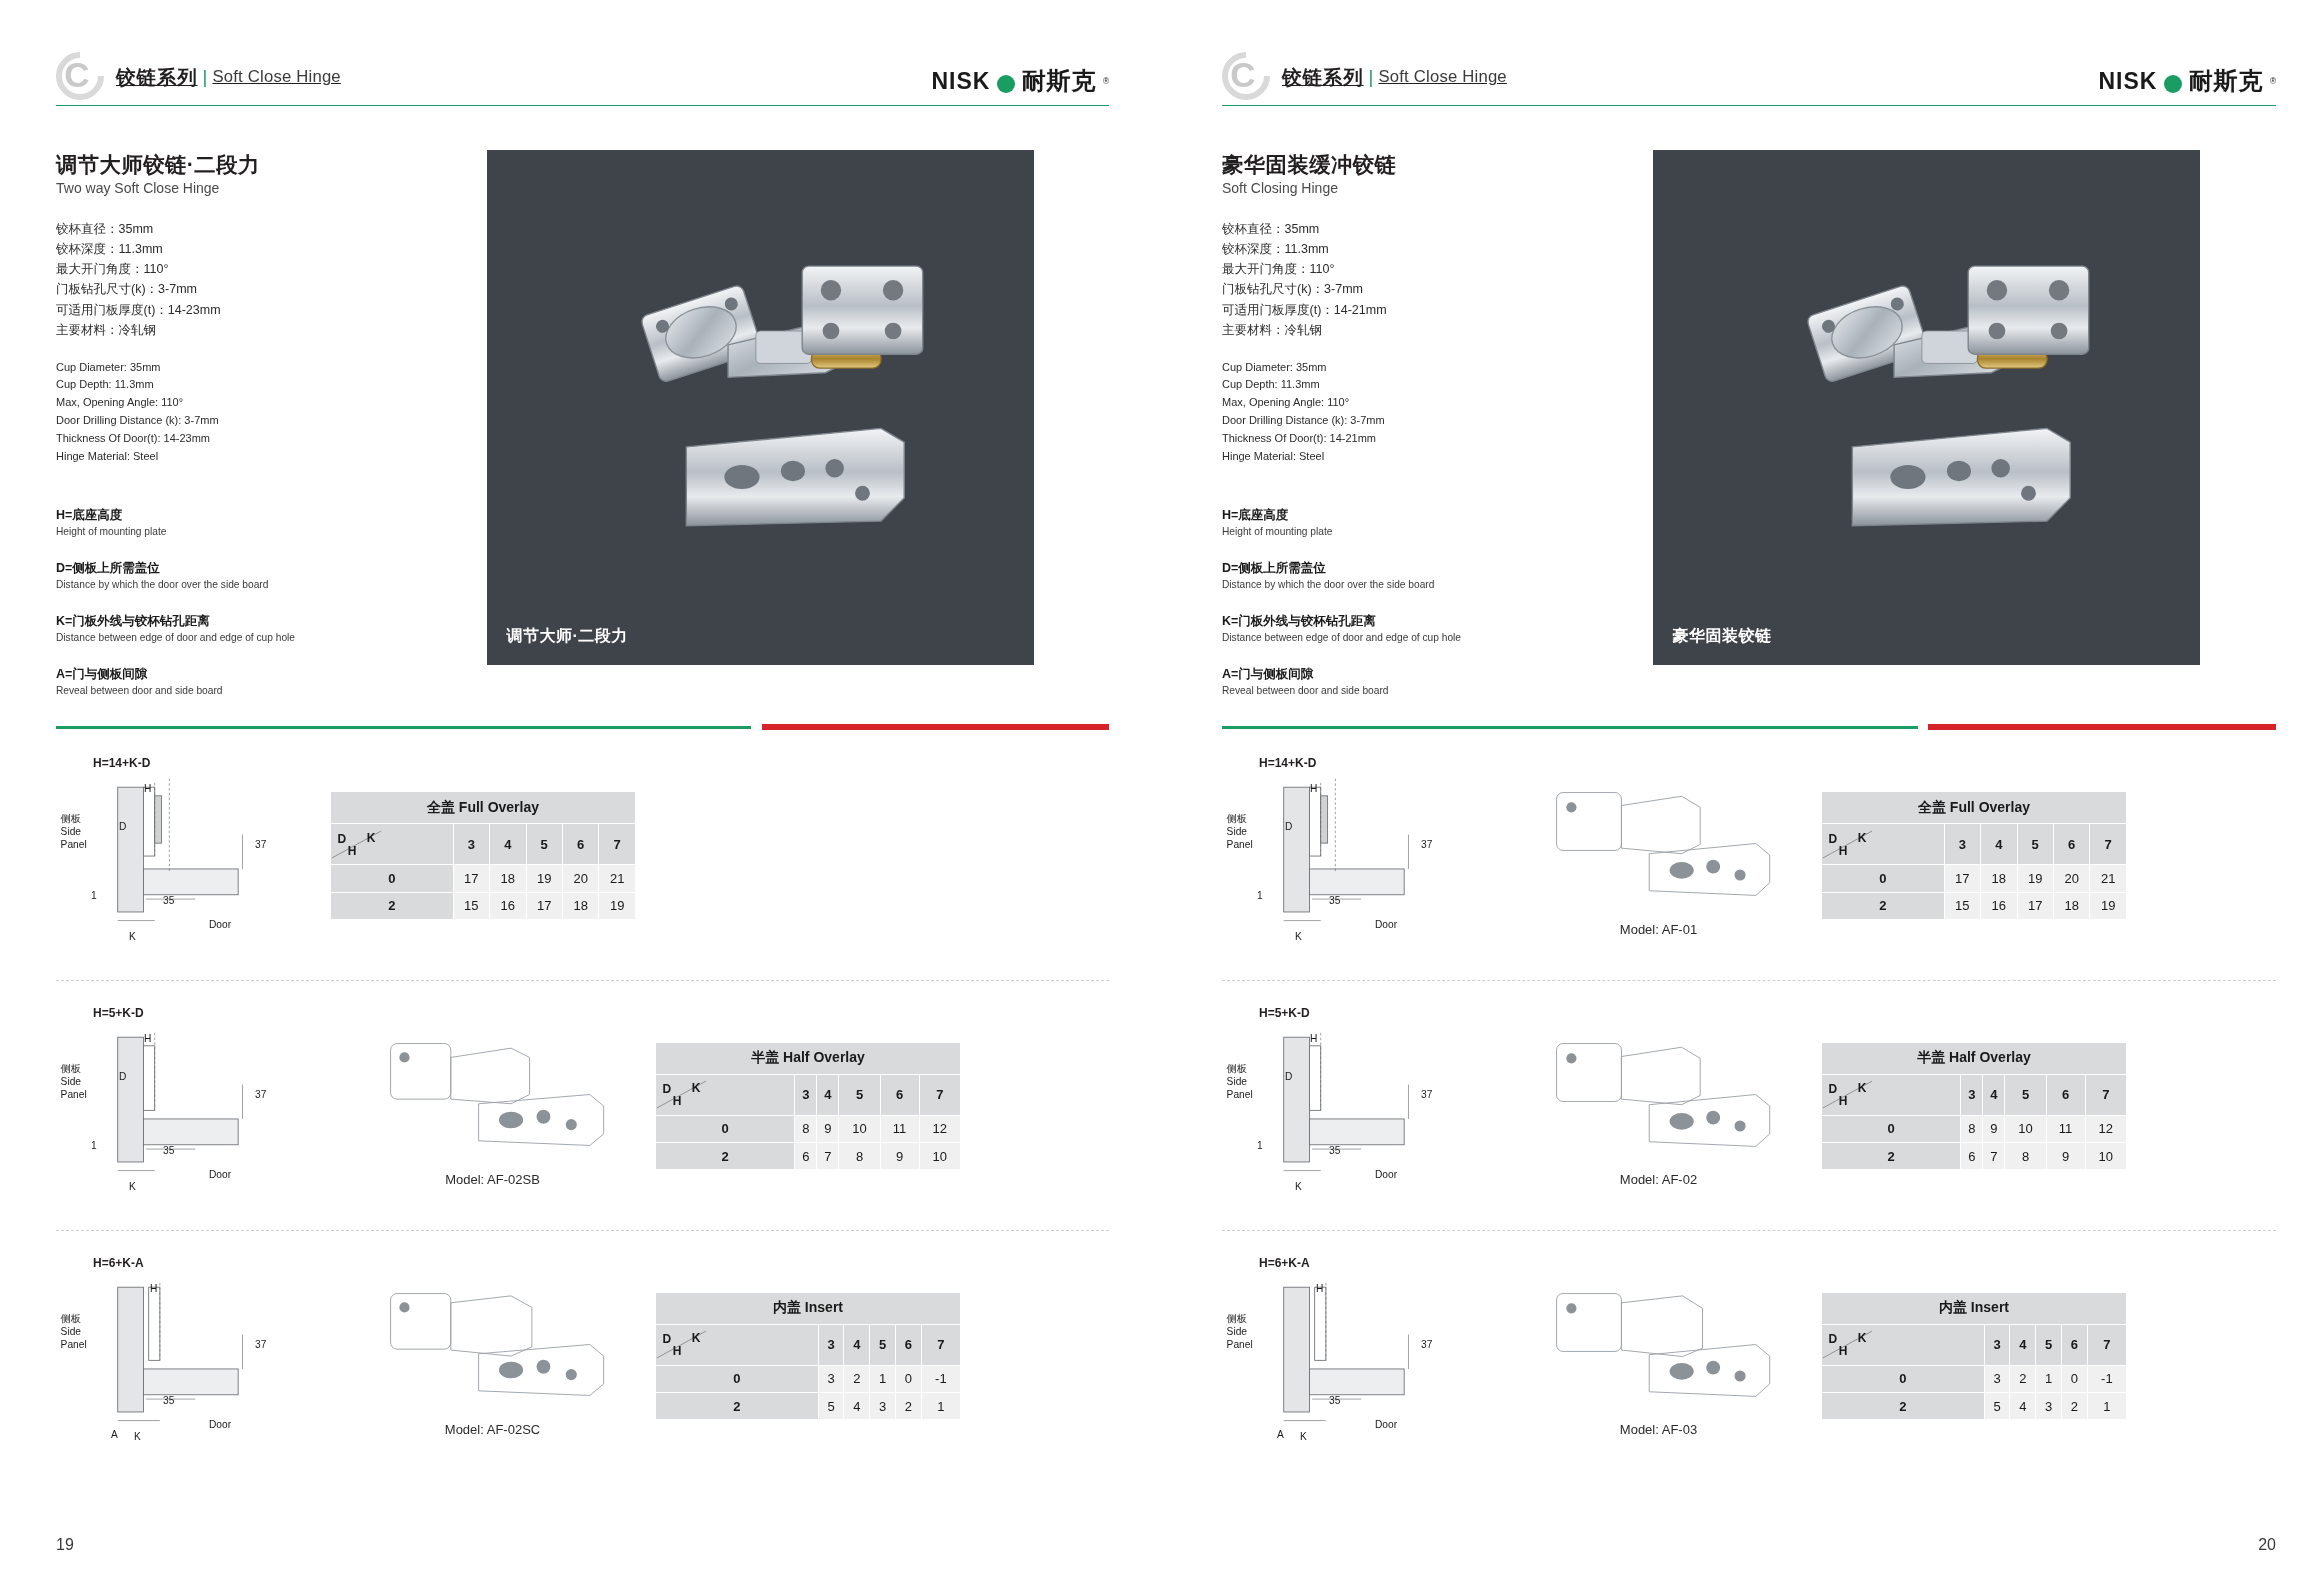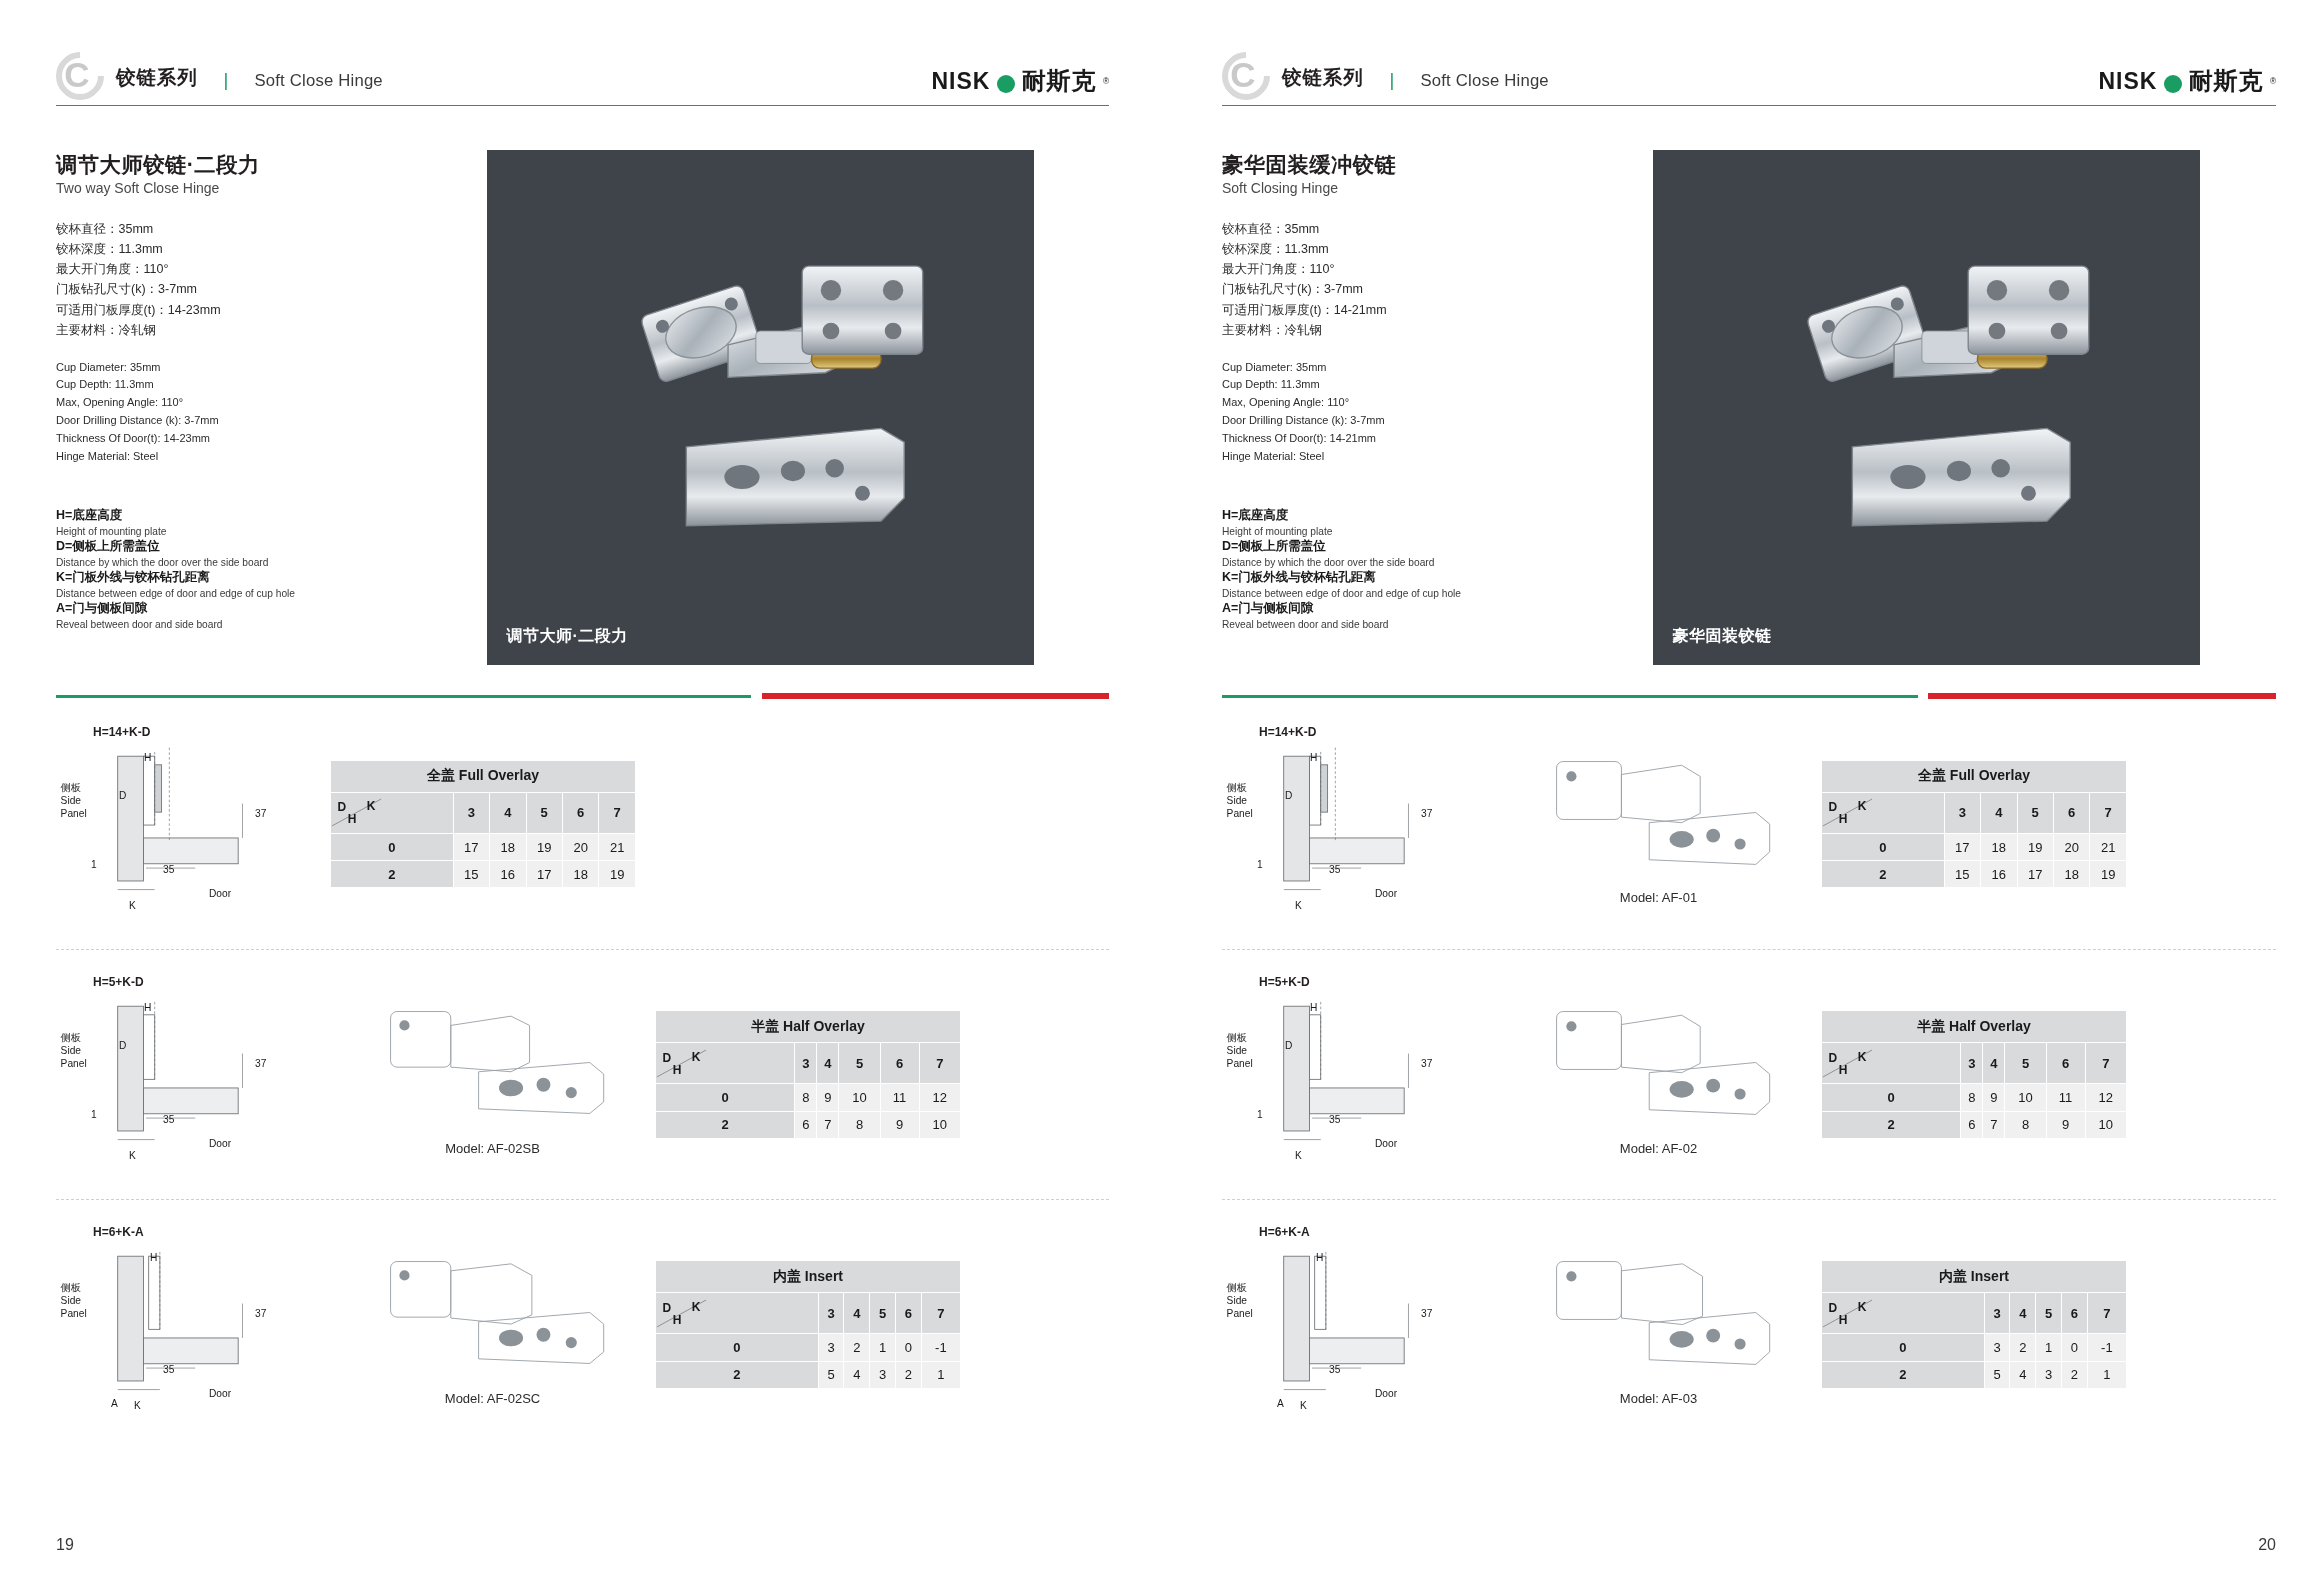--- a/index.html
+++ b/index.html
@@ -20,39 +20,39 @@
   .hdr-line { position:absolute; left:0; right:0; top:61px; height:1.4px; background:#1a9d63; }
   .hdr-circle {
     position:absolute; left:0; top:8.3px; width:48px; height:48px;
     border-radius:50%; border:6.5px solid #d9d9d9; border-right-color:transparent;
     transform:rotate(-45deg);
   }
   .hdr-c-letter {
     position:absolute; left:8.3px; top:11px;
     font-size:35px; color:#c9c9c9; font-weight:700; letter-spacing:-0.9px;
   }
-  .hdr-titles { position:absolute; left:60px; top:19.5px; display:flex; align-items:flex-end; gap:26px; }
+  .hdr-titles { position:absolute; left:60px; top:19.5px; display:flex; align-items:center; gap:5px;text-decoration:underline; }
   .hdr-cn { font-size:19.5px; font-weight:700; color:#231f20; letter-spacing:0.9px; }
   .hdr-sep { color:#1a9d63; font-size:18.5px; }
   .hdr-en { font-size:16.7px; color:#3a3a3a; letter-spacing:0.2px; }
   .brand { position:absolute; right:0; top:21.3px; display:flex; align-items:center; gap:6.5px; }
   .brand-n { font-size:23px; font-weight:700; letter-spacing:0.9px; color:#1a1a1a; }
   .brand-o { display:inline-block; width:18.5px; height:18.5px; border-radius:50%; background:#1a9d63; position:relative; top:2.8px; }
   .brand-cn { font-size:24px; font-weight:700; color:#1a1a1a; letter-spacing:0.9px; }
   .brand-r { font-size:8.3px; vertical-align:super; color:#1a1a1a; }
 
   
   .prod { display:flex; margin:19.5px 56px 0 56px; }
   .prod-left { width:431px; }
   .p-title-cn { font-size:21.3px; font-weight:700; letter-spacing:0.5px; }
   .p-title-en { font-size:14px; color:#4a4a4a; margin-top:1px; }
   .spec-cn { margin-top:23px; font-size:12.5px; line-height:1.62; color:#2b2b2b; }
   .spec-en { margin-top:18.5px; font-size:11px; line-height:1.62; color:#2b2b2b; }
   .legend { margin-top:42px; }
-  .legend .l-cn { font-size:12.5px; font-weight:700; color:#1a1a1a; margin-top:1px; }
+  .legend .l-cn { font-size:12.5px; font-weight:700; color:#1a1a1a; margin-top:23px; }
   .legend .l-en { font-size:10.2px; color:#3a3a3a; margin-top:1.9px; }
   .legend .l-cn:first-child { margin-top:0; }
 
   .prod-right { position:relative; width:547px; height:515px; background:#3f434a; }
   .photo-caption {
     position:absolute; left:19.5px; bottom:18px;
     font-size:16px; font-weight:700; color:#ffffff; letter-spacing:0.5px;
   }
   
   .hinge-art { position:absolute; inset:0; }

